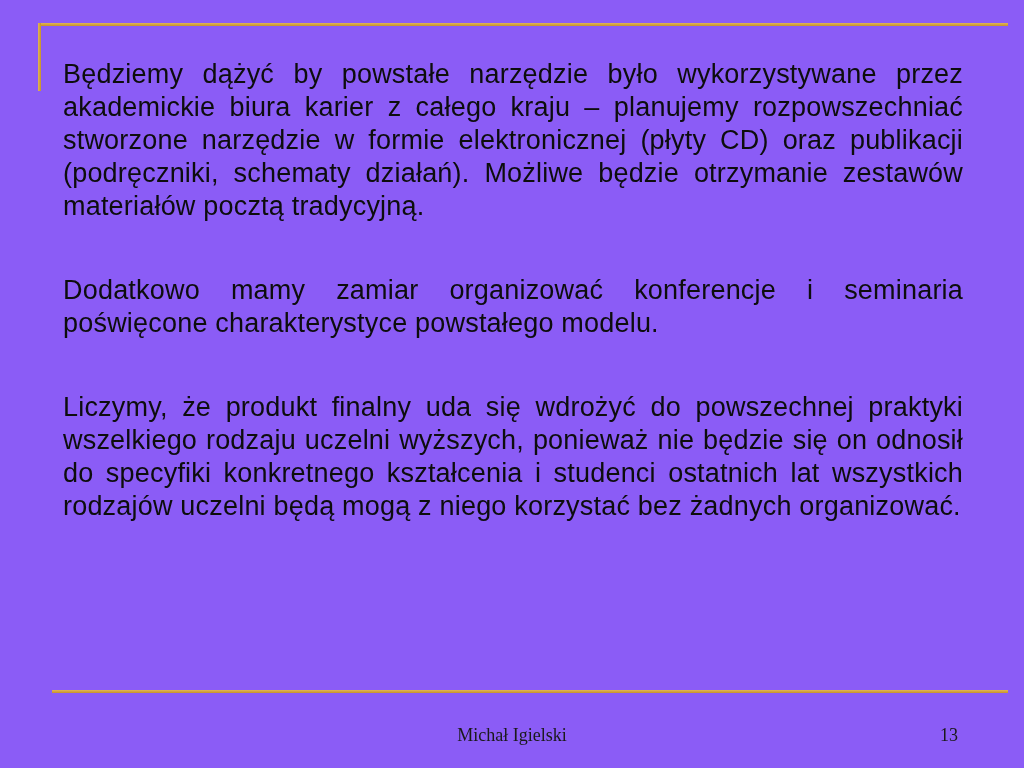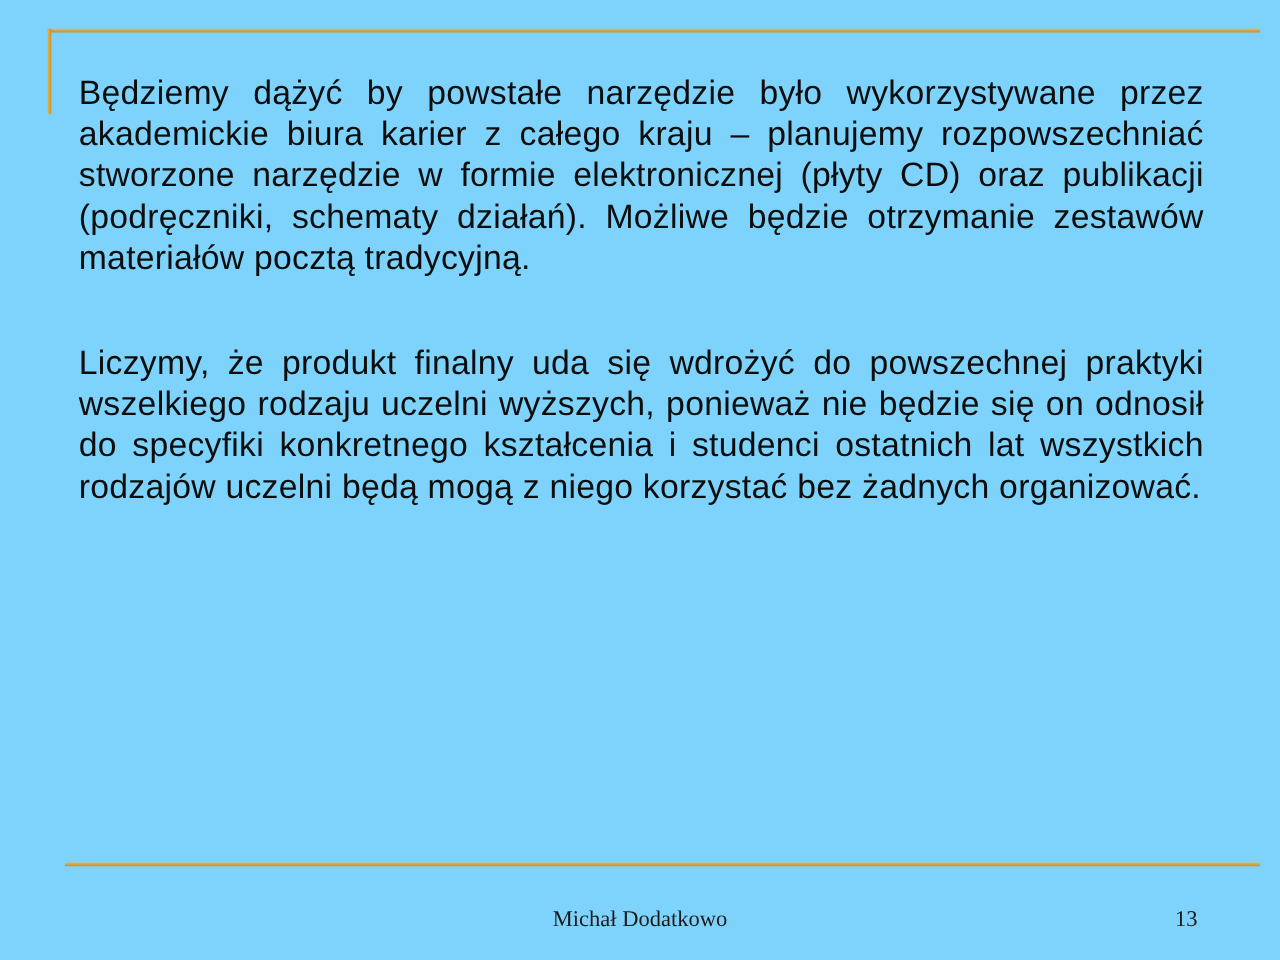--- a/index.html
+++ b/index.html
@@ -5,21 +5,21 @@
 <style>
   html, body {
     margin: 0;
     padding: 0;
     background: #ffffff;
   }
   .slide {
     position: relative;
     width: 1024px;
     height: 768px;
-    background: #7dd3fc;
+    background: #8b5cf6;
     overflow: hidden;
     font-family: "Liberation Sans", "DejaVu Sans", sans-serif;
     color: #0d0d0d;
   }
   
   .accent-h-top {
     position: absolute;
     left: 38px;
     top: 23px;
     width: 970px;
@@ -86,23 +86,24 @@
 </head>
 <body>
 
 <div class="slide">
 
   <div class="accent-h-top"></div>
   <div class="accent-v-left"></div>
 
   <div class="body-text">
     <p>Będziemy dążyć by powstałe narzędzie było wykorzystywane przez akademickie biura karier z całego kraju – planujemy rozpowszechniać stworzone narzędzie w formie elektronicznej (płyty CD) oraz publikacji (podręczniki, schematy działań). Możliwe będzie otrzymanie zestawów materiałów pocztą tradycyjną.</p>
+    <p>Dodatkowo mamy zamiar organizować konferencje i seminaria poświęcone charakterystyce powstałego modelu.</p>
     <p>Liczymy, że produkt finalny uda się wdrożyć do powszechnej praktyki wszelkiego rodzaju uczelni wyższych, ponieważ nie będzie się on odnosił do specyfiki konkretnego kształcenia i studenci ostatnich lat wszystkich rodzajów uczelni będą mogą z niego korzystać bez żadnych organizować.</p>
   </div>
 
   <div class="accent-h-bottom"></div>
 
   <div class="footer">
-    <span class="author">Michał Dodatkowo</span>
+    <span class="author">Michał Igielski</span>
     <span class="page-num">13</span>
   </div>
 
 </div>
 
 </body></html>

